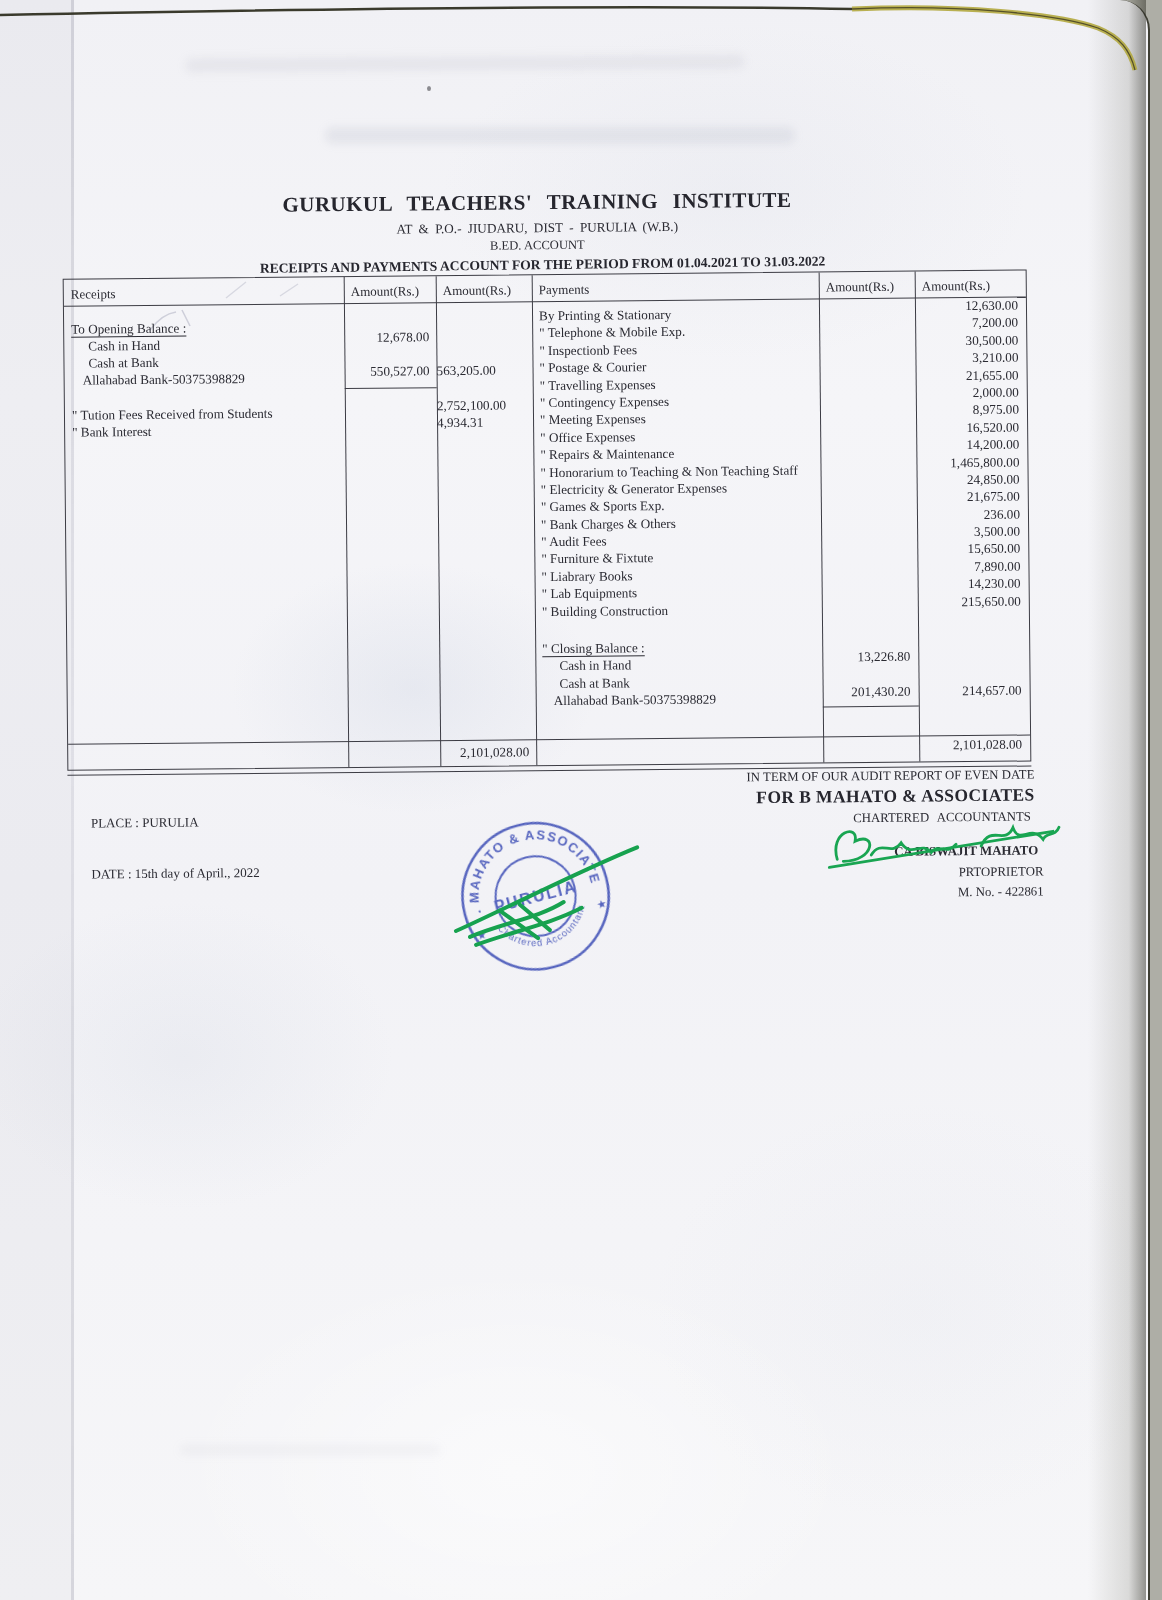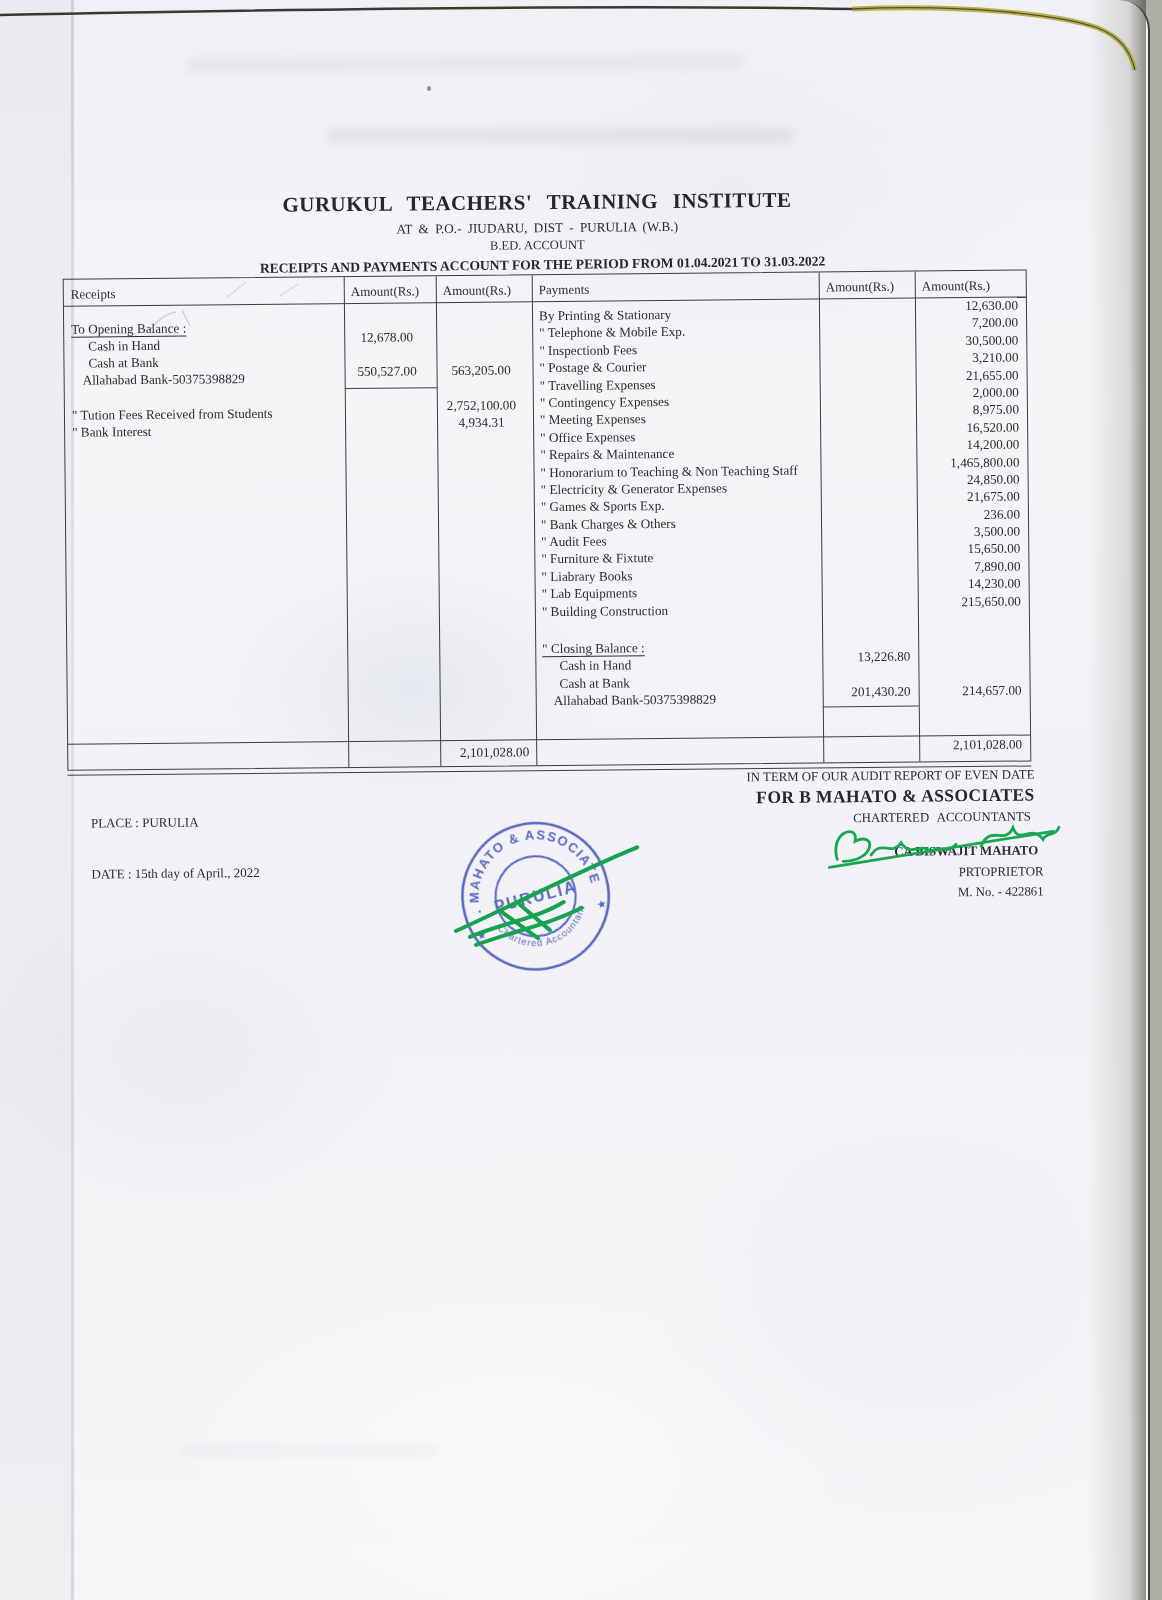--- a/index.html
+++ b/index.html
@@ -54,22 +54,22 @@
   .v1{left:280px}.v2{left:372px}.v3{left:468px}.v4{left:755px}.v5{left:851px}
   .thead{display:flex;height:27px;border-bottom:1.2px solid #3c3c44;box-sizing:border-box;}
   .hc{box-sizing:border-box;padding:7px 4px 0 7px;font-size:13px;white-space:nowrap;overflow:hidden;}
   .w-lc{width:280px}.w-a1{width:92px}.w-a2{width:96px}.w-pc{width:287px}.w-b1{width:96px}.w-b2{width:111px}
   .tbody{position:relative;height:437px;}
   .lhalf{position:absolute;left:0;top:0;width:468px;padding-top:14px;}
   .rhalf{position:absolute;left:468px;top:0;width:494px;padding-top:5px;}
   .trow{display:flex;height:17px;line-height:17px;}
   .rrow{display:flex;height:17.4px;line-height:17.4px;}
   .lc{width:280px;padding-left:7px;box-sizing:border-box;white-space:nowrap;}
-  .a1{width:92px;text-align:center;padding-right:7px;box-sizing:border-box;}
-  .a2{width:96px;text-align:center;padding-right:7px;box-sizing:border-box;}
+  .a1{width:92px;text-align:right;padding-right:7px;box-sizing:border-box;}
+  .a2{width:96px;text-align:left;padding-right:7px;box-sizing:border-box;}
   .pc{width:287px;padding-left:7px;box-sizing:border-box;white-space:nowrap;}
   .b1{width:96px;text-align:right;padding-right:8px;box-sizing:border-box;}
   .b2{width:111px;text-align:right;padding-right:8px;box-sizing:border-box;}
   .amt{transform:translateY(-6px);}
   .ind{padding-left:24px;}
   .und{text-decoration:underline;text-underline-offset:2.5px;}
   .sp18{height:18px}.sp20{height:20px}
   .ul1{position:absolute;left:280px;width:92px;top:84px;border-top:1.2px solid #3c3c44;}
   .ul2{position:absolute;left:755px;width:96px;top:407px;border-top:1.2px solid #3c3c44;}
   .totrow{position:absolute;left:0;top:464px;width:100%;height:26px;border-top:1.2px solid #3c3c44;box-sizing:border-box;}

